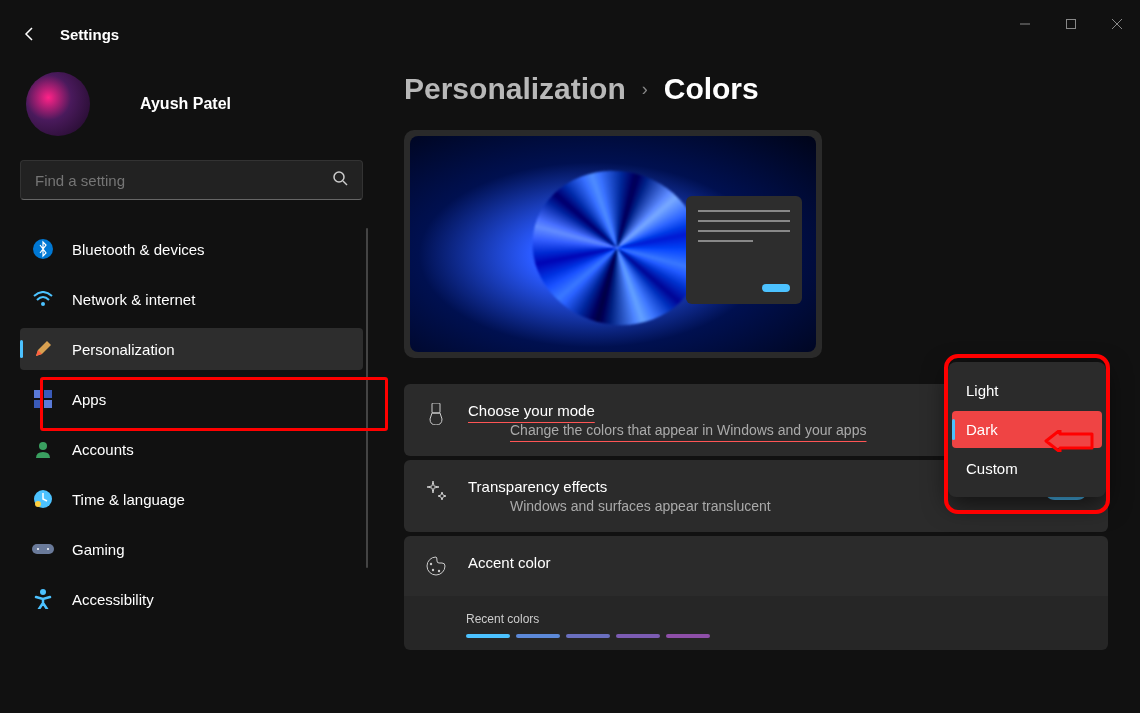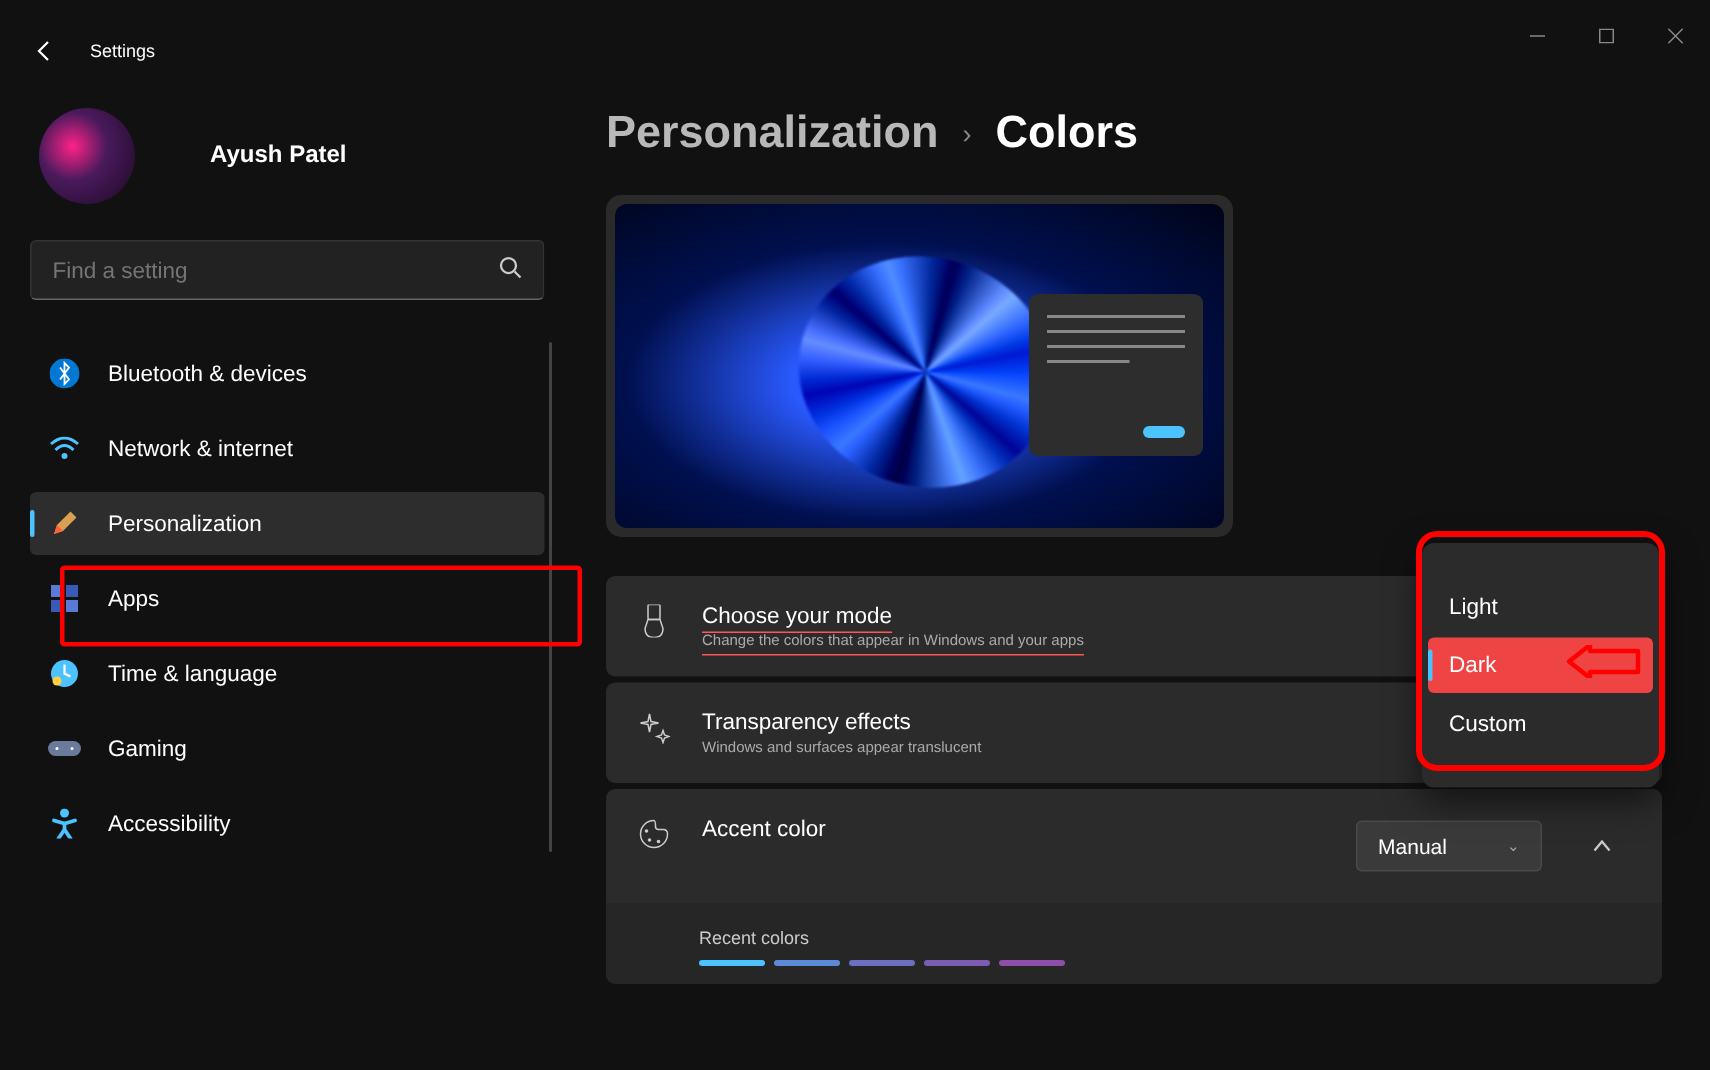--- a/index.html
+++ b/index.html
@@ -1,21 +1,21 @@
 <!DOCTYPE html>
 <html><head>
   <meta charset="utf-8">
   <style>
     * { margin: 0; padding: 0; box-sizing: border-box; font-family: 'Segoe UI', sans-serif; }
     body { background: #111111; color: #ffffff; width: 1140px; height: 713px; overflow: hidden; position: relative; }
     
     .titlebar { height: 48px; display: flex; align-items: center; justify-content: flex-end; padding-right: 0; }
     .titlebar-left { display: flex; align-items: center; position: absolute; left: 20px; top: 24px; }
     .back-btn { width: 20px; height: 20px; display: flex; align-items: center; justify-content: center; cursor: pointer; margin-right: 20px; }
-    .app-title { font-size: 12px; font-weight: 400; }
+    .app-title { font-size: 15px; font-weight: 700; }
     .win-controls { display: flex; }
     .win-btn { width: 46px; height: 32px; display: flex; align-items: center; justify-content: center; color: #888; cursor: pointer; }
     
     .sidebar { position: absolute; left: 0; top: 60px; width: 370px; padding: 12px 0 0 20px; }
     .user-row { display: flex; align-items: center; margin-bottom: 24px; padding-left: 6px; }
     .avatar { width: 64px; height: 64px; border-radius: 50%; background: radial-gradient(circle at 35% 40%, #ff2288 0%, #4a1a5c 40%, #1a0822 100%); margin-right: 18px; }
     .username { font-size: 16px; font-weight: 600; margin-left: 32px; }
     
     .search-box { background: #222222; border: 1px solid #333; border-bottom: 1px solid #666; border-radius: 4px; width: 343px; height: 40px; display: flex; align-items: center; padding: 0 14px; margin-bottom: 28px; gap: 24px; }
     .search-input { background: transparent; border: none; color: #ccc; font-size: 15px; flex: 1; outline: none; }
@@ -44,38 +44,38 @@
       border-radius: 50%; filter: blur(1px) contrast(1.3); transform: rotate(15deg) scaleY(0.85); }
     .mini-window { position: absolute; right: 14px; top: 60px; width: 116px; height: 108px; background: #2d2d2d; border-radius: 6px; padding: 14px 12px; }
     .mini-line { height: 2px; background: #888; margin-bottom: 8px; }
     .mini-line.short { width: 60%; }
     .mini-accent-btn { position: absolute; bottom: 12px; right: 12px; width: 28px; height: 8px; background: #4cc2ff; border-radius: 4px; }
     
     .setting-card { background: #2b2b2b; border-radius: 6px; padding: 18px 20px; display: flex; align-items: flex-start; margin-bottom: 4px; }
     .card-icon { width: 24px; height: 24px; margin-right: 20px; display: flex; align-items: center; justify-content: center; color: #ccc; }
     .card-text { flex: 1; }
     .card-title { font-size: 15px; margin-bottom: 3px; }
-    .card-sub { font-size: 10px; color: #aaa; }
+    .card-sub { font-size: 14px; color: #aaa; margin-left: 42px; }
     .underline { text-decoration: underline; text-decoration-color: #ff5555; text-underline-offset: 6px; }
     
     .toggle-row { display: flex; align-items: center; gap: 10px; }
     .toggle-label { font-size: 14px; }
     .toggle { width: 44px; height: 22px; background: #4cc2ff; border-radius: 11px; position: relative; }
     .toggle-knob { position: absolute; right: 3px; top: 3px; width: 16px; height: 16px; background: #000; border-radius: 50%; }
     
     .dropdown-row { display: flex; align-items: center; gap: 20px; }
     .dropdown-btn { background: #3a3a3a; border: 1px solid #4a4a4a; border-radius: 4px; padding: 8px 14px; display: flex; align-items: center; gap: 40px; font-size: 14px; cursor: pointer; color: #fff; }
     .chevron { color: #aaa; font-size: 10px; }
     .expander-btn { width: 40px; height: 40px; display: flex; align-items: center; justify-content: center; color: #aaa; cursor: pointer; }
     
     .recent-label { font-size: 12px; color: #ccc; padding: 16px 0 8px 62px; }
     .color-row { display: flex; gap: 6px; padding-left: 62px; }
     .color-swatch { width: 44px; height: 4px; border-radius: 2px; }
     
-    .dropdown-menu { position: absolute; right: 34px; top: 362px; width: 158px; background: #2b2b2b; border-radius: 8px; padding: 22px 4px; box-shadow: 0 8px 24px rgba(0,0,0,0.6); z-index: 10; }
+    .dropdown-menu { position: absolute; right: 34px; top: 362px; width: 158px; background: #2b2b2b; border-radius: 8px; padding: 8px 4px; box-shadow: 0 8px 24px rgba(0,0,0,0.6); z-index: 10; }
     .menu-item { padding: 10px 14px; font-size: 15px; cursor: pointer; border-radius: 4px; position: relative; margin: 2px 0; }
     .menu-item.selected { background: #ef4444; }
     .menu-item.selected::before { content: ''; position: absolute; left: 0; top: 8px; bottom: 8px; width: 3px; background: #4cc2ff; border-radius: 2px; }
     
     .red-box-menu { position: absolute; right: 30px; top: 354px; width: 166px; height: 160px; border: 4px solid #ff0000; border-radius: 14px; pointer-events: none; z-index: 11; }
     .red-arrow { position: absolute; right: 46px; top: 430px; z-index: 12; pointer-events: none; }
   </style>
 </head>
 <body>
 
@@ -154,20 +154,29 @@
     <div class="nav-item">
       <span class="nav-icon">
           <svg width="18" height="18">
             <rect x="0" y="0" width="8" height="8" fill="#5a7ad8"></rect>
             <rect x="10" y="0" width="8" height="8" fill="#3a5ab8"></rect>
             <rect x="0" y="10" width="8" height="8" fill="#3a5ab8"></rect>
             <rect x="10" y="10" width="8" height="8" fill="#5a7ad8"></rect>
           </svg>
         </span>
       <span class="nav-label">Apps</span>
+    </div>
+    <div class="nav-item">
+      <span class="nav-icon">
+          <svg width="18" height="18" viewBox="0 0 18 18">
+            <circle cx="9" cy="6" r="4" fill="#3aa060"></circle>
+            <path d="M2 18 Q2 12 9 12 Q16 12 16 18 Z" fill="#3aa060"></path>
+          </svg>
+        </span>
+      <span class="nav-label">Accounts</span>
     </div>
     <div class="nav-item">
       <span class="nav-icon">
           <svg width="20" height="20">
             <circle cx="10" cy="10" r="9" fill="#4cc2ff"></circle>
             <path d="M10 4 V10 L14 12" stroke="#fff" stroke-width="1.5" fill="none"></path>
             <circle cx="5" cy="15" r="3" fill="#ffd040"></circle>
           </svg>
         </span>
       <span class="nav-label">Time &amp; language</span>
@@ -252,31 +261,20 @@
       <svg width="22" height="22" viewBox="0 0 22 22">
           <path d="M11 2 A9 9 0 1 0 20 11 Q20 8 17 8 L14 8 Q12 8 12 6 Q12 2 11 2 Z" stroke="#ccc" fill="none"></path>
           <circle cx="6" cy="9" r="1.2" fill="#ccc"></circle>
           <circle cx="8" cy="15" r="1.2" fill="#ccc"></circle>
           <circle cx="14" cy="16" r="1.2" fill="#ccc"></circle>
         </svg>
     </div>
     <div class="card-text">
       <div class="card-title">Accent color</div>
     </div>
-    <div class="dropdown-row">
-      <div class="dropdown-btn">
-        <span>Manual</span>
-        <span class="chevron">⌄</span>
-      </div>
-      <div class="expander-btn">
-        <svg width="14" height="14" viewBox="0 0 14 14">
-            <path d="M2 10 L7 4 L12 10" stroke="#ccc" stroke-width="1.5" fill="none"></path>
-          </svg>
-      </div>
-    </div>
   </div>
   <div style="background:#262626; border-radius:0 0 6px 6px; padding-bottom:12px;">
     <div class="recent-label">Recent colors</div>
     <div class="color-row">
       <div class="color-swatch" style="background:#4cc2ff"></div>
       <div class="color-swatch" style="background:#5c89d8"></div>
       <div class="color-swatch" style="background:#6a6fbf"></div>
       <div class="color-swatch" style="background:#7c5cb3"></div>
       <div class="color-swatch" style="background:#8e4fa8"></div>
     </div>

